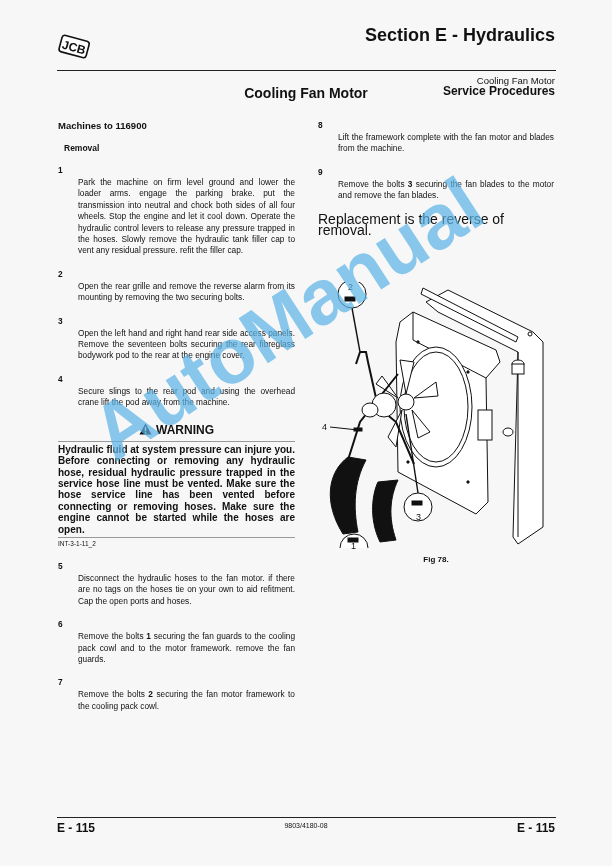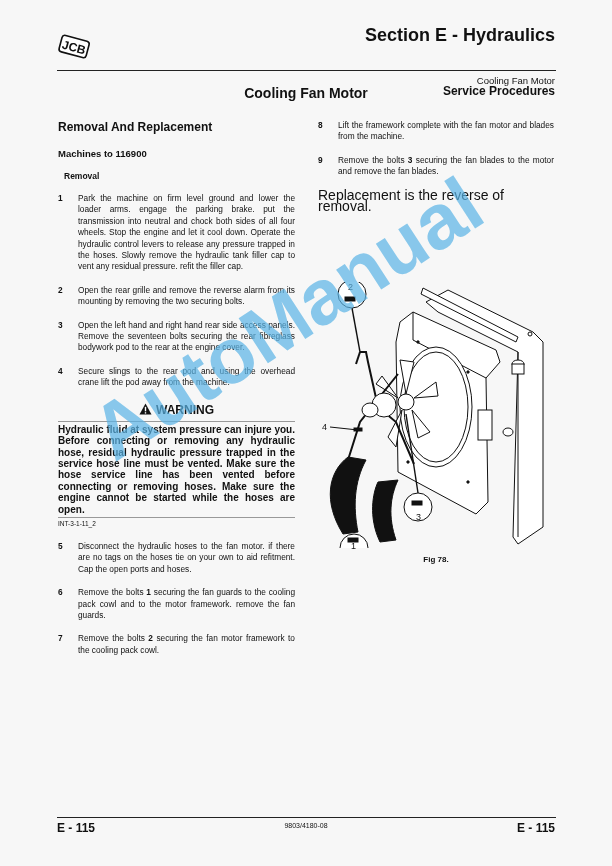--- a/index.html
+++ b/index.html
@@ -15,21 +15,21 @@
   .hdr-topic { right: 57px; top: 75px; font-size: 9.5px; text-align: right; }
   .page-title { left: 0; width: 612px; top: 85px; text-align: center; font-size: 14px; font-weight: bold; }
 
   .col-left { left: 58px; top: 120px; width: 237px; }
   .col-right { left: 318px; top: 120px; width: 236px; }
   .h2 { font-size: 12px; font-weight: bold; margin: 0 0 14px 0; }
   .h3 { font-size: 9.5px; font-weight: bold; margin: 0 0 12px 0; }
   .h4 { font-size: 8.5px; font-weight: bold; margin: 0 0 12px 6px; }
   .step { display: flex; font-size: 8.3px; line-height: 11.4px; margin-bottom: 12px; }
   .step .num { width: 20px; flex: none; font-weight: bold; }
-  .step .txt { flex: 1; text-align: justify; }
+  .step .txt { flex: 1; text-align: justify; margin-top: 12px; }
   .para { font-size: 14px; line-height: 11.4px; }
   b.ref { font-weight: bold; }
 
   .warn-head { text-align: center; font-size: 12px; font-weight: bold; margin: 14px 0 4px 0; }
   .warn-head .tri { display: inline-block; font-size: 12px; margin-right: 4px; }
   .warn-rule { height: 1px; background: #999; margin: 2px 0 2px 0; }
   .warn-sub { text-align: center; font-size: 8.5px; font-weight: bold; }
   .warn-body { font-size: 10px; font-weight: bold; line-height: 11.4px; text-align: justify; }
   .warn-code { font-size: 6.5px; margin: 2px 0 14px 0; }
 
@@ -57,21 +57,20 @@
     </g>
   </svg>
 </div>
 <div class="abs hdr-title">Section E - Hydraulics</div>
 <div class="abs hdr-sub">Service Procedures</div>
 <div class="abs hdr-rule"></div>
 <div class="abs hdr-topic">Cooling Fan Motor</div>
 <div class="abs page-title">Cooling Fan Motor</div>
 
 <div class="abs col-left">
-  <div class="h2">Removal And Replacement</div>
   <div class="h3">Machines to 116900</div>
   <div class="h4">Removal</div>
 
   <div class="step">
     <span class="num">1</span>
     <span class="txt">Park the machine on firm level ground and lower the loader arms. engage the parking brake. put the transmission into neutral and chock both sides of all four wheels. Stop the engine and let it cool down. Operate the hydraulic control levers to release any pressure trapped in the hoses. Slowly remove the hydraulic tank filler cap to vent any residual pressure. refit the filler cap.</span>
   </div>
   <div class="step">
     <span class="num">2</span>
     <span class="txt">Open the rear grille and remove the reverse alarm from its mounting by removing the two securing bolts.</span>

